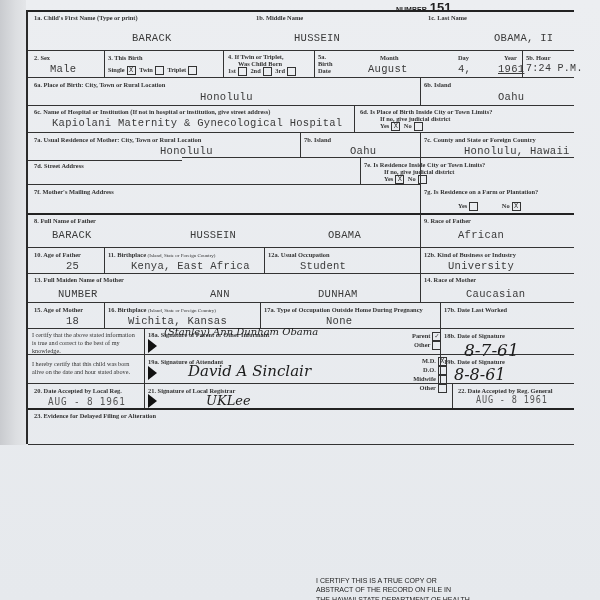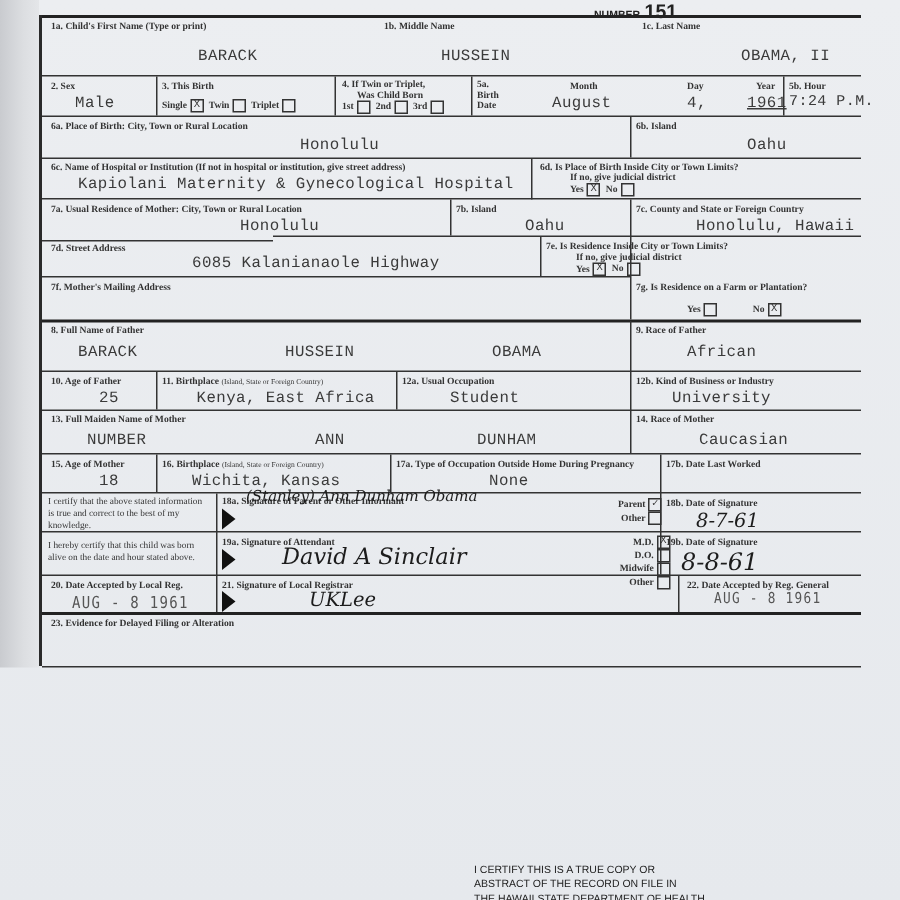--- a/index.html
+++ b/index.html
@@ -111,21 +111,20 @@
     </div>
 
     <div class="lbl" style="left:6px;top:126px;">7a.  Usual Residence of Mother: City, Town or Rural Location</div>
     <div class="val" style="left:132px;top:135px;">Honolulu</div>
     <div class="lbl" style="left:276px;top:126px;">7b.  Island</div>
     <div class="val" style="left:322px;top:135px;">Oahu</div>
     <div class="lbl" style="left:396px;top:126px;">7c.  County and State or Foreign Country</div>
     <div class="val" style="left:424px;top:135px;padding-left:12px;">Honolulu, Hawaii</div>
 
     <div class="lbl" style="left:6px;top:152px;">7d.  Street Address</div>
-    <div class="val" style="left:100px;top:160px;">6085 Kalanianaole Highway</div>
     <div class="lbl" style="left:336px;top:151px;"><span>7e.  Is Residence Inside City or Town Limits?</span><br><span style="margin-left:20px">If no, give judicial district</span><br>
       <span style="margin-left:20px">Yes</span><span class="cb">X</span>
       <span>No</span><span class="cb"></span>
     </div>
 
     <div class="lbl" style="left:6px;top:178px;">7f.  Mother's Mailing Address</div>
     <div class="lbl" style="left:396px;top:178px;">7g.  Is Residence on a Farm or Plantation?</div>
     <div class="lbl" style="left:430px;top:192px;">
       <span>Yes</span><span class="cb"></span>
       <span style="margin-left:20px">No</span><span class="cb">X</span>
@@ -164,21 +163,21 @@
 
     <div class="cert" style="left:4px;top:321px;width:108px;">I certify that the above stated information is true and correct to the best of my knowledge.</div>
     <div class="lbl" style="left:120px;top:321px;">18a.  Signature of Parent or Other Informant</div>
     <div class="arrow" style="left:120px;top:329px;"></div>
     <div class="sig" style="left:136px;top:316px;font-size:10px;font-style:italic;">(Stanley) Ann Dunham Obama</div>
     <div class="lbl" style="left:378px;top:322px;text-align:right;">
       <span>Parent</span><span class="cb">✓</span><br>
       <span style="margin-left:8px">Other</span><span class="cb"></span>
     </div>
     <div class="lbl" style="left:416px;top:322px;">18b.  Date of Signature</div>
-    <div class="sig" style="left:436px;top:330px;font-size:13px;">8-7-61</div>
+    <div class="sig" style="left:436px;top:330px;font-size:17px;">8-7-61</div>
 
     <div class="cert" style="left:4px;top:350px;width:108px;">I hereby certify that this child was born alive on the date and hour stated above.</div>
     <div class="lbl" style="left:120px;top:348px;">19a.  Signature of Attendant</div>
     <div class="arrow" style="left:120px;top:356px;"></div>
     <div class="sig" style="left:160px;top:352px;font-size:15px;">David A Sinclair</div>
     <div class="lbl" style="left:380px;top:347px;text-align:right;line-height:1.25;">
       <span style="margin-left:14px">M.D.</span><span class="cb">X</span><br>
       <span style="margin-left:14px">D.O.</span><span class="cb"></span><br>
       <span>Midwife</span><span class="cb"></span><br>
       <span style="margin-left:8px">Other</span><span class="cb"></span>

